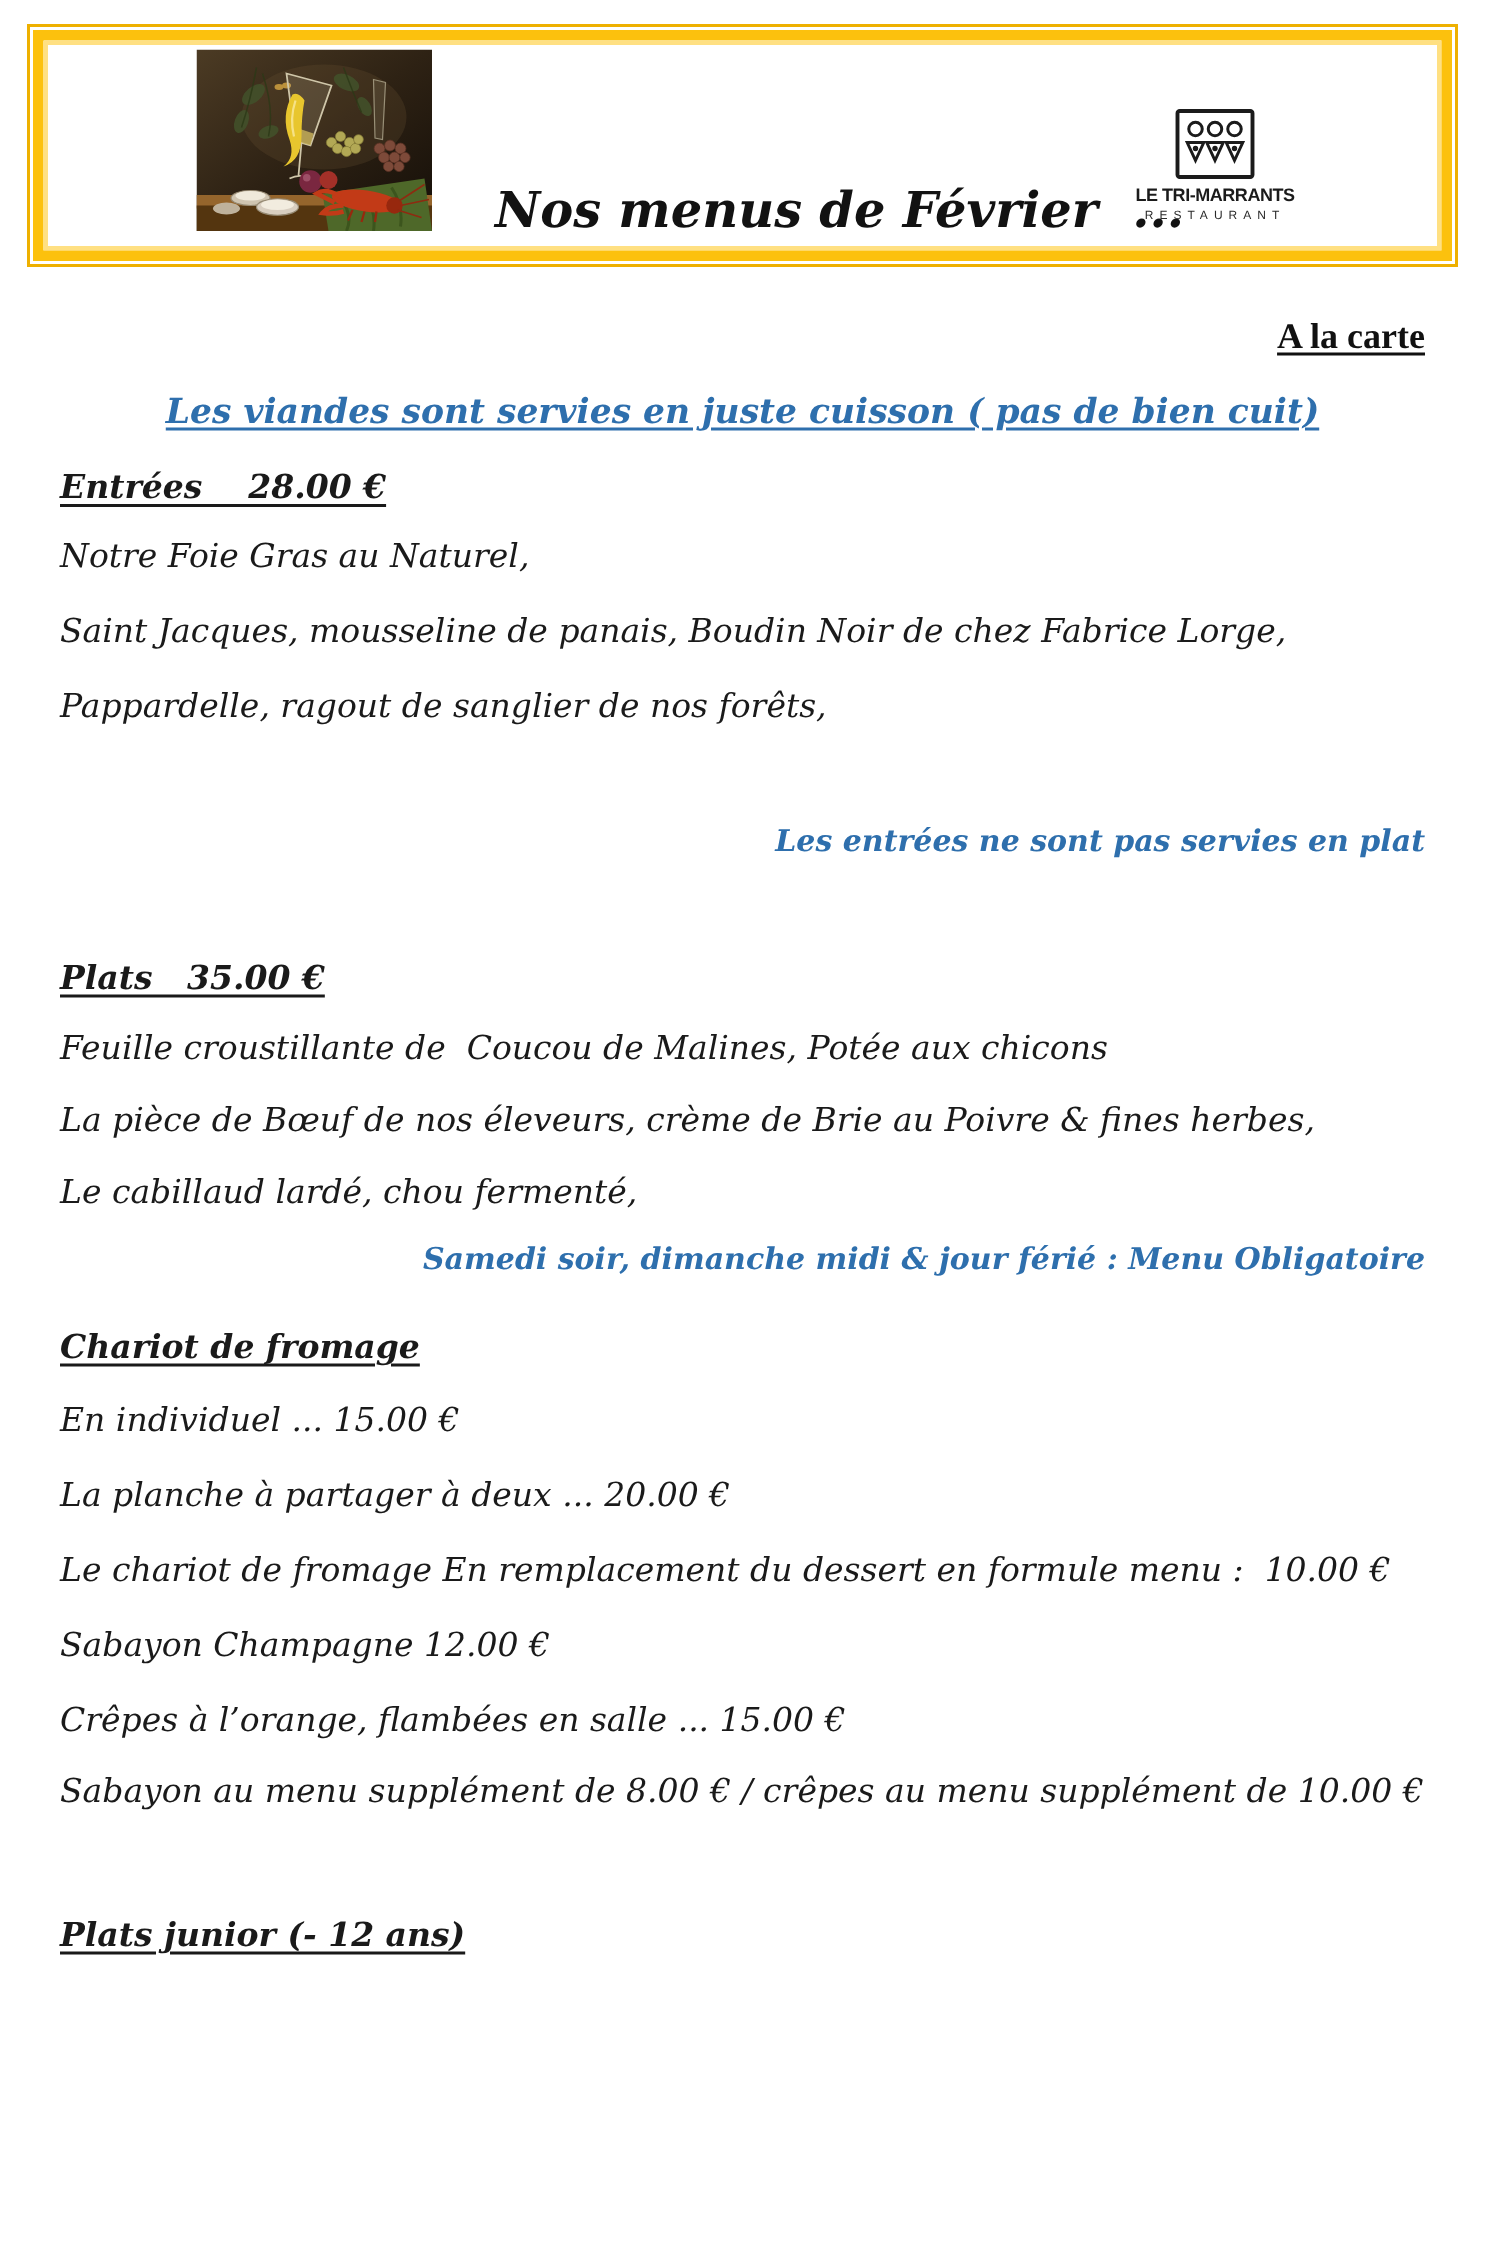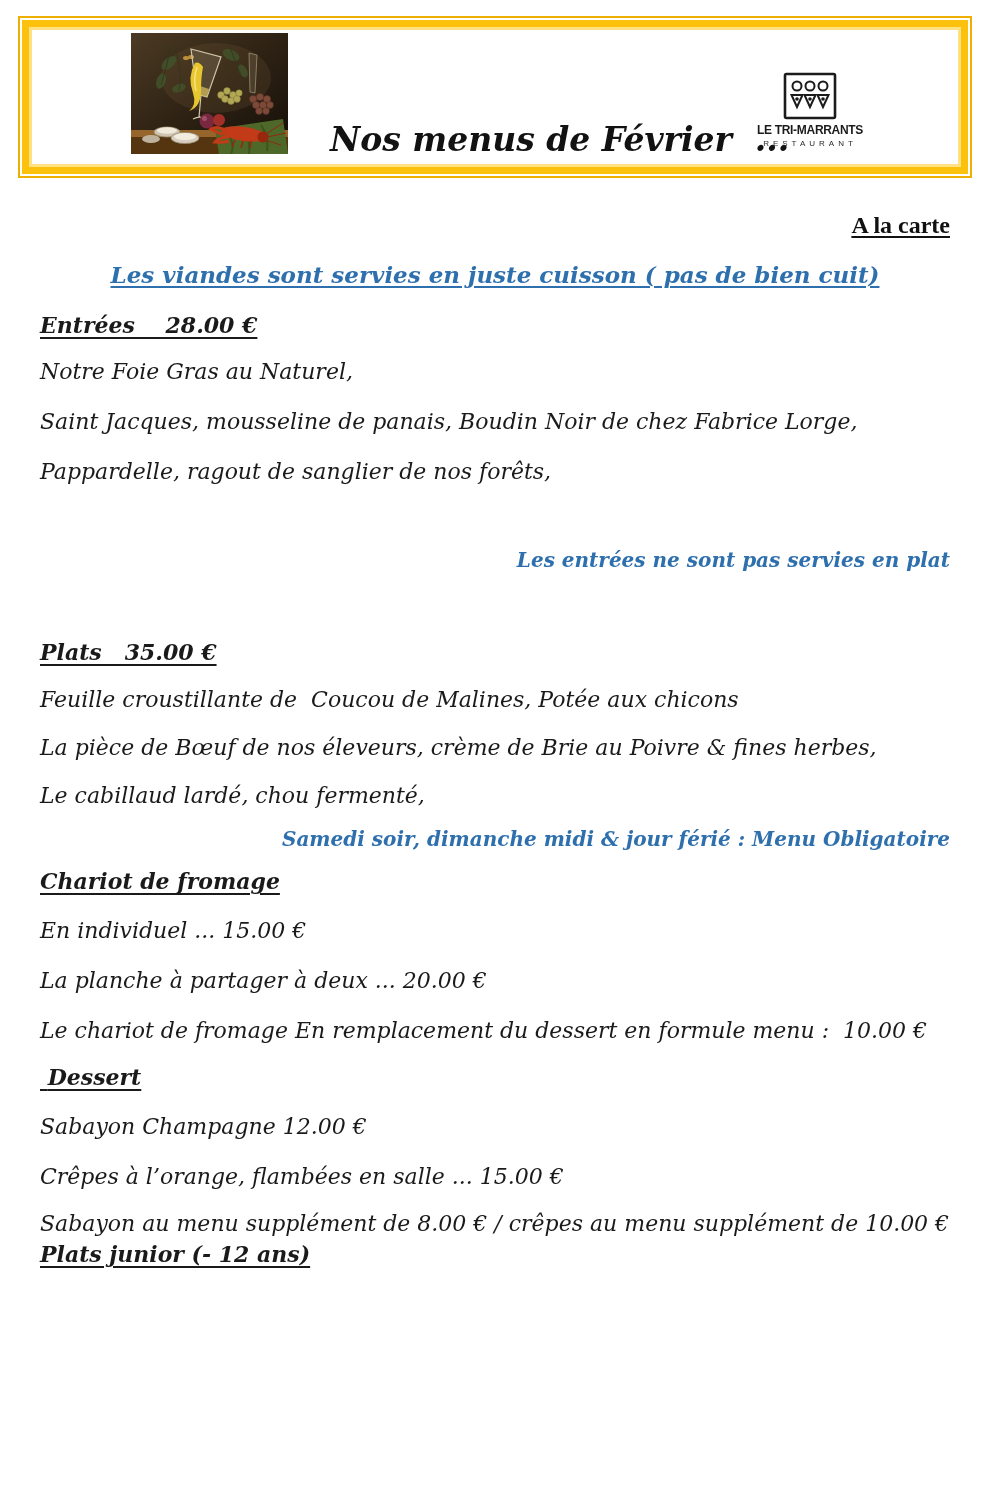--- a/index.html
+++ b/index.html
@@ -162,26 +162,25 @@
     <p class="script line" style="margin-top:20px">Saint Jacques, mousseline de panais, Boudin Noir de chez Fabrice Lorge,</p>
     <p class="script line" style="margin-top:20px">Pappardelle, ragout de sanglier de nos forêts,</p>
     <p class="note script" style="margin-top:58px">Les entrées ne sont pas servies en plat</p>
 
     <div class="sec-heading script line" style="margin-top:62px">Plats   35.00 €</div>
     <p class="script line" style="margin-top:18px">Feuille croustillante de  Coucou de Malines, Potée aux chicons</p>
     <p class="script line" style="margin-top:18px">La pièce de Bœuf de nos éleveurs, crème de Brie au Poivre &amp; fines herbes,</p>
     <p class="script line" style="margin-top:18px">Le cabillaud lardé, chou fermenté,</p>
     <p class="note script" style="margin-top:13px">Samedi soir, dimanche midi &amp; jour férié : Menu Obligatoire</p>
 
-    <div class="sec-heading script line" style="margin-top:12px">Chariot de fromage</div>
+    <div class="sec-heading script line" style="margin-top:29px">Chariot de fromage</div>
     <p class="script line" style="margin-top:20px">En individuel ... 15.00 €</p>
     <p class="script line" style="margin-top:20px">La planche à partager à deux ... 20.00 €</p>
     <p class="script line" style="margin-top:20px">Le chariot de fromage En remplacement du dessert en formule menu :  10.00 €</p>
 
-    <div class="sec-heading script line" style="margin-top:16px"> Dessert</div>
     <p class="script line" style="margin-top:20px">Sabayon Champagne 12.00 €</p>
     <p class="script line" style="margin-top:20px">Crêpes à l’orange, flambées en salle ... 15.00 €</p>
     <p class="script line" style="margin-top:17px">Sabayon au menu supplément de 8.00 € / crêpes au menu supplément de 10.00 €</p>
 
-    <div class="sec-heading script line" style="">Plats junior (- 12 ans)</div>
+    <div class="sec-heading script line" style="margin-top:65px">Plats junior (- 12 ans)</div>
 
   </div>
 </div>
 
 </body></html>

